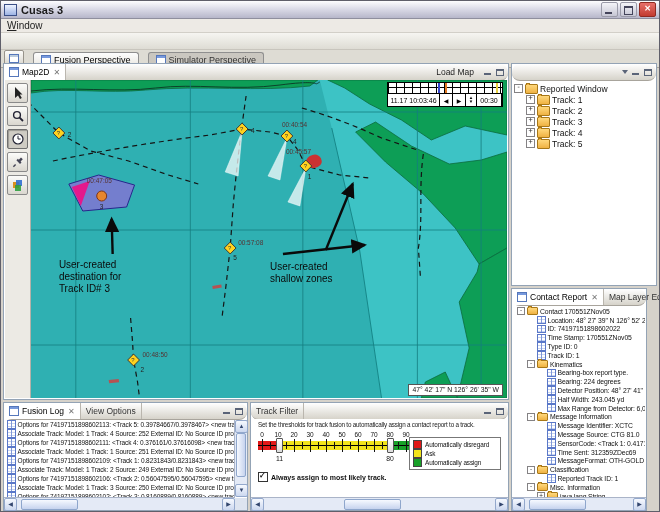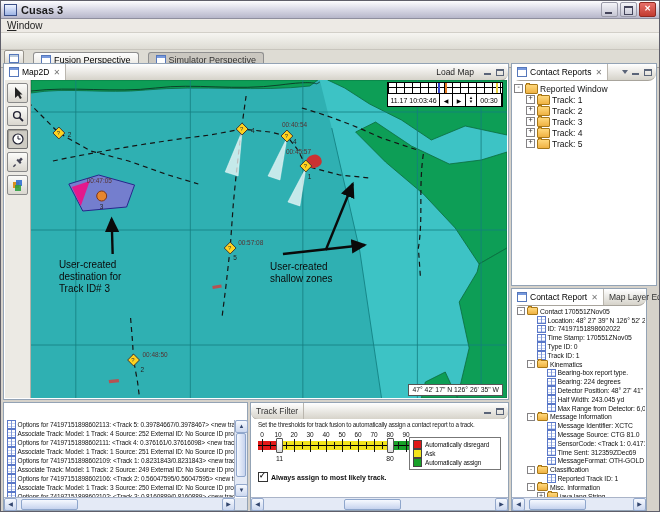--- a/index.html
+++ b/index.html
@@ -322,20 +322,34 @@
             </span>
           <span class="cell t-int">00:30</span>
         </div>
       </div>
       <div class="coord-box">47° 42' 17" N 126° 26' 35" W</div>
     </div>
   </div>
 </div>
 
 <div class="view" style="left:2px;top:401px;width:245px;height:109px;">
+  <div class="view-tabs">
+    <span class="vtab active">
+      <span class="tabicon"></span>
+      <span>Fusion Log</span>
+      <span class="vclose"></span>
+    </span>
+    <span class="vtab">
+      <span>View Options</span>
+    </span>
+    <span class="view-btns">
+      <span class="icon-min"></span>
+      <span class="icon-max"></span>
+    </span>
+  </div>
   <div class="log-list">
 
       <div class="log-row">
         <span class="grid-icon"></span>
         <span>Options for 74197151898602113: &lt;Track 5: 0.39784667/0.3978467&gt; &lt;new track&gt;</span>
       </div>
 
       <div class="log-row">
         <span class="grid-icon"></span>
         <span>Associate Track: Model: 1 Track: 4 Source: 252 External ID: No Source ID provided : AUTO</span>
@@ -471,25 +485,20 @@
   </div>
   <div class="hscroll">
     <span class="sb-btn sb-left"></span>
     <span class="sb-thumb-h" style="margin-left:80px;"></span>
     <span class="sb-btn sb-right"></span>
   </div>
 </div>
 
 <div class="view" style="left:510px;top:62px;width:146px;height:223px;">
   <div class="view-tabs">
-    <span class="vtab active">
-      <span class="tabicon"></span>
-      <span>Contact Reports</span>
-      <span class="vclose"></span>
-    </span>
     <span class="view-btns">
       <span class="icon-tri"></span>
       <span class="icon-min"></span>
       <span class="icon-max"></span>
     </span>
   </div>
   <div class="tree tree-md">
     <div class="trow t-folder">
       <span class="expander">-</span>
       <span class="folder-icon"></span>

